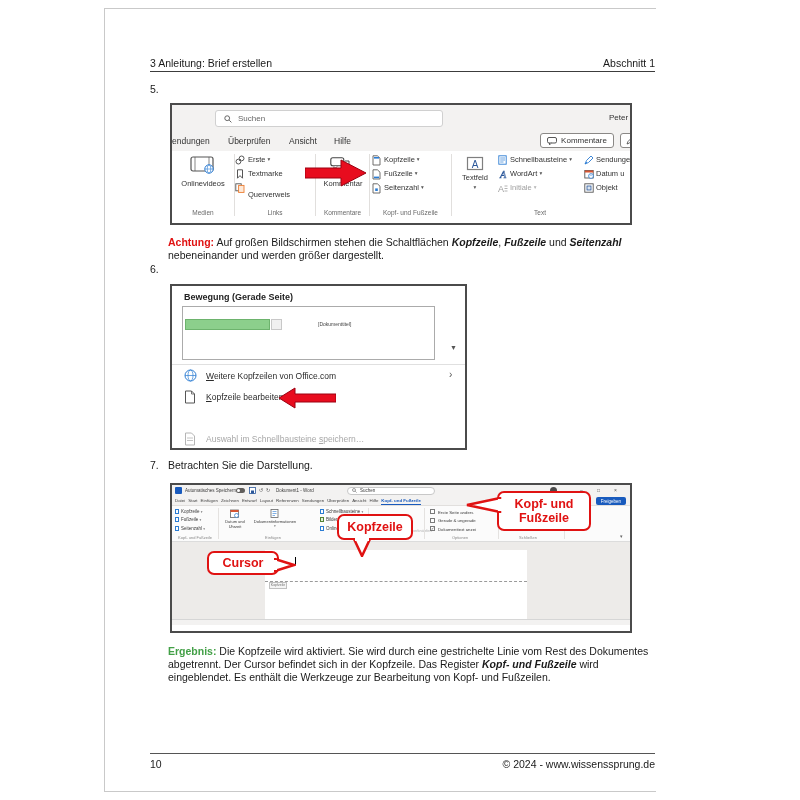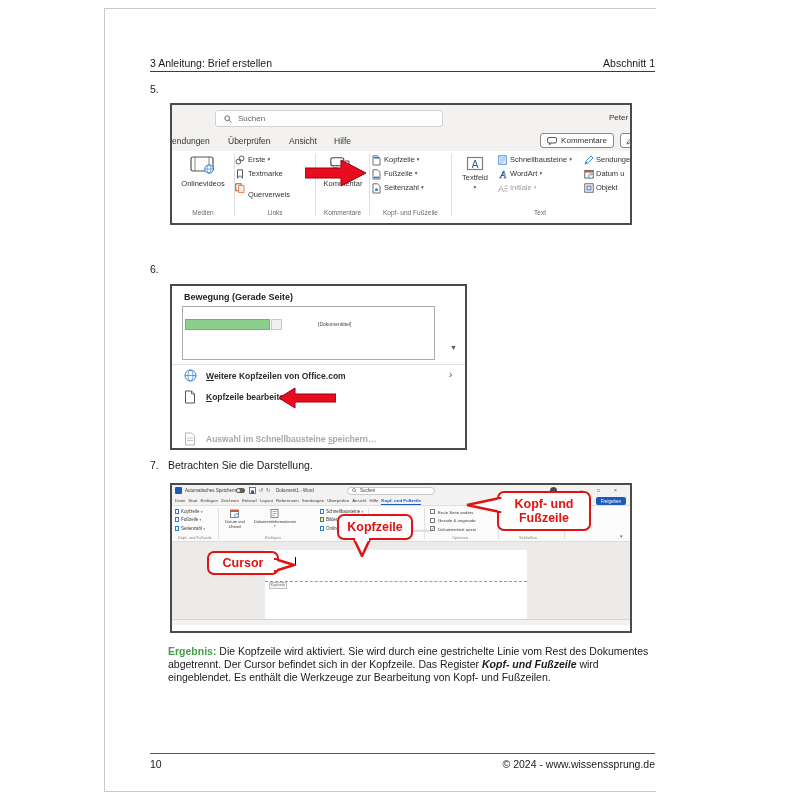--- a/index.html
+++ b/index.html
@@ -23,21 +23,21 @@
   .gsep{position:absolute;width:1px;top:3px;height:62px;background:#e1dfdd;}
   .glabel{position:absolute;top:58px;font-size:6.5px;color:#696969;text-align:center;white-space:nowrap;}
   .rlbl{position:absolute;font-size:7.5px;color:#333;white-space:nowrap;}
   .chev{font-size:5.5px;color:#555;vertical-align:1px;margin-left:2px;}
   .bigl{position:absolute;font-size:7.5px;color:#333;text-align:center;white-space:nowrap;}
   .obtn{position:absolute;border:1px solid #8a8886;border-radius:3px;background:#fff;display:flex;align-items:center;justify-content:center;gap:4px;font-size:8px;color:#333;}
   
   .s2title{position:absolute;left:12px;top:6px;font-size:9px;font-weight:bold;color:#222;}
   .s2prev{position:absolute;left:10px;top:20px;width:253px;height:54px;border:1px solid #ababab;background:#fff;}
   .s2item{position:absolute;left:0;right:0;height:21px;}
-  .s2lbl{position:absolute;left:34px;top:5px;font-size:8.5px;color:#2b2b2b;white-space:nowrap;font-weight:bold;}
+  .s2lbl{position:absolute;left:34px;top:5px;font-size:8.5px;color:#2b2b2b;white-space:nowrap;}
   .s2ico{position:absolute;left:12px;top:3px;}
   .u{text-decoration:underline;}
   .gray{color:#a8a8a8;}
   
   .s3bar{position:absolute;left:0;top:0;right:0;height:11px;background:#f3f2f1;font-size:4.5px;color:#3b3b3b;}
   .s3tabs{position:absolute;left:0;top:11px;right:0;height:10px;background:#f3f2f1;border-bottom:1px solid #e1dfdd;}
   .s3tabrow{position:absolute;left:3px;top:2px;display:flex;gap:3px;font-size:4.4px;color:#444;white-space:nowrap;}
   .s3atab{color:var(--blue);font-weight:bold;border-bottom:1px solid var(--blue);padding-bottom:1px;}
   .s3rib{position:absolute;left:0;top:21px;right:0;height:36px;background:#fbfbfb;border-bottom:1px solid #dcdcdc;font-size:4.5px;color:#3a3a3a;}
   .s3g{position:absolute;top:29px;font-size:4px;color:#8a8a8a;text-align:center;white-space:nowrap;}
@@ -197,20 +197,21 @@
       <div class="glabel" style="left:144px;width:53px;">Kommentare</div>
       <div class="glabel" style="left:198px;width:81px;">Kopf- und Fußzeile</div>
       <div class="glabel" style="left:280px;width:176px;">Text</div>
 
       <svg class="abs" style="left:133px;top:8px;z-index:5;" width="62" height="28">
           <polygon points="0,9 36,9 36,1 61,14 36,27 36,19 0,19" fill="#e80c1e" stroke="#9c0010" stroke-width="1" stroke-linejoin="round"></polygon>
         </svg>
     </div>
   </div>
 
+  <div class="abs txt" style="left:168px;top:236px;width:490px;"><span class="redlbl">Achtung:</span><span> Auf großen Bildschirmen stehen die Schaltflächen </span><span class="bi">Kopfzeile</span><span>, </span><span class="bi">Fußzeile</span><span> und </span><span class="bi">Seitenzahl</span><span> nebeneinander und werden größer dargestellt.</span></div>
 
   <div class="abs txt" style="left:150px;top:263px;">6.</div>
 
   <div class="shot" style="left:170px;top:284px;width:297px;height:166px;">
     <div class="s2title">Bewegung (Gerade Seite)</div>
     <div class="s2prev">
       <div class="abs" style="left:2px;top:12px;width:85px;height:11px;background:#8ccf8c;border:1px solid #6db36d;"></div>
       <div class="abs" style="left:88px;top:12px;width:11px;height:11px;background:#f0f0f0;border:1px solid #c8c8c8;"></div>
       <div class="abs" style="left:135px;top:14px;font-size:5px;color:#444;">[Dokumenttitel]</div>
     </div>

